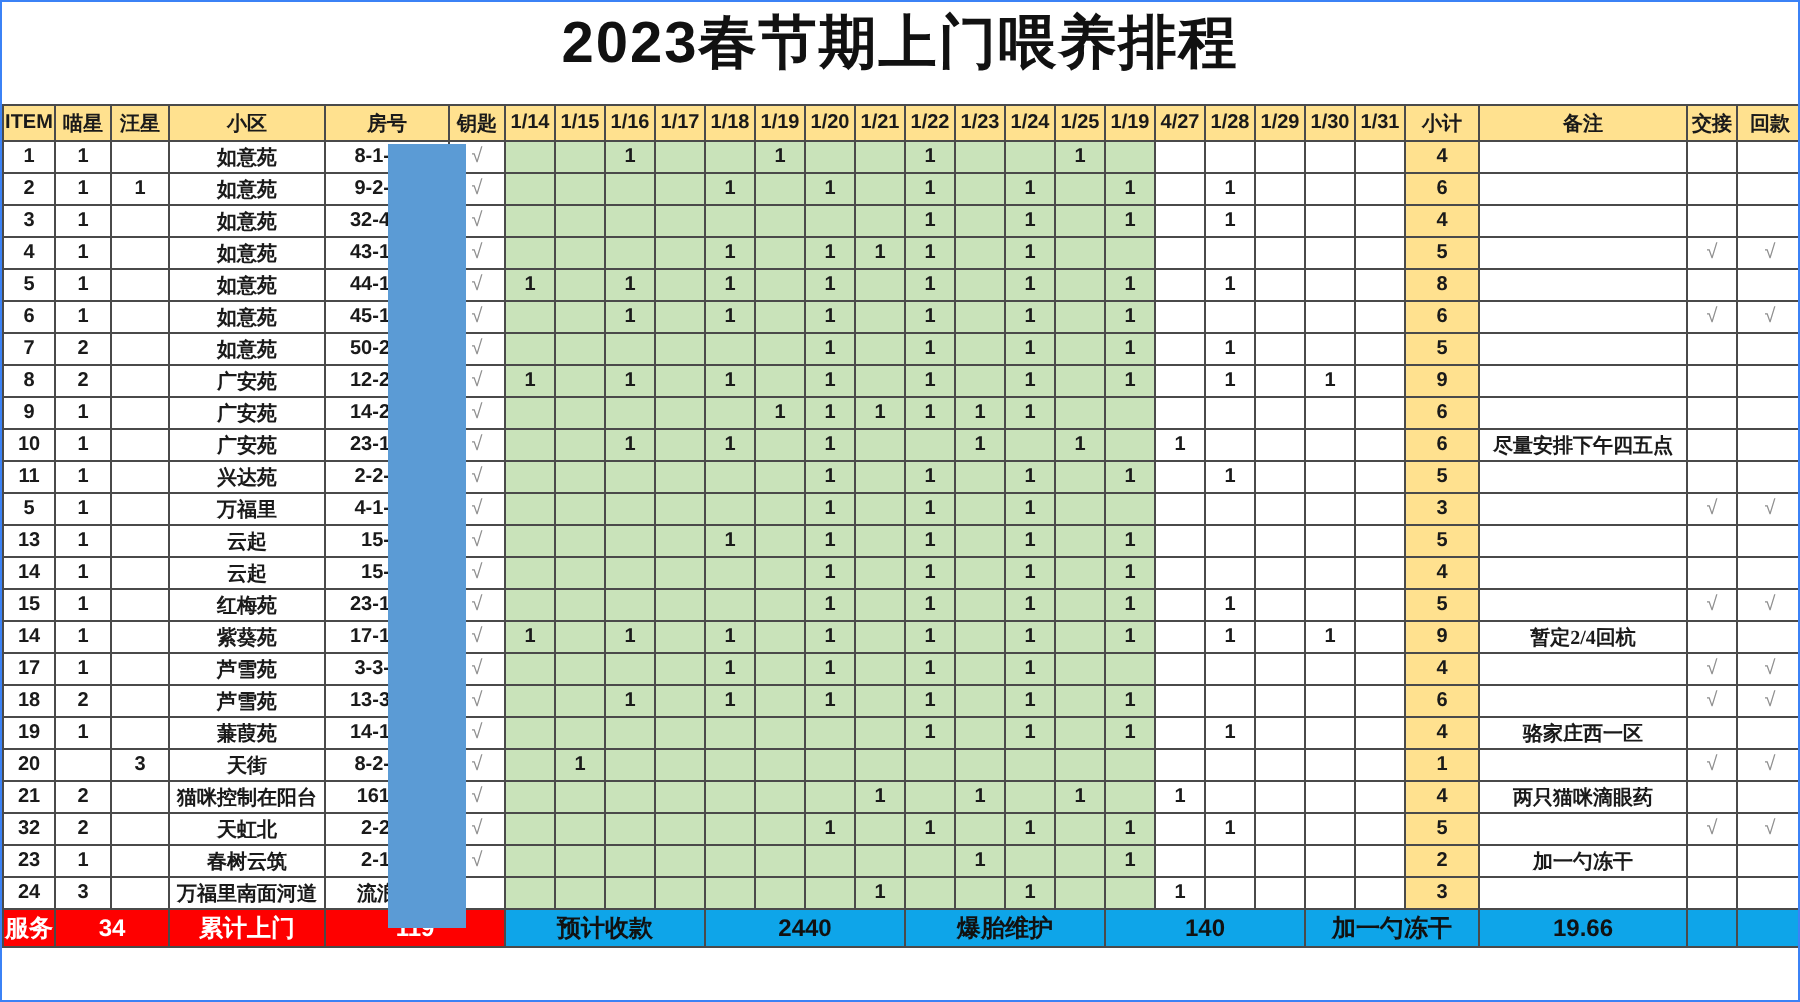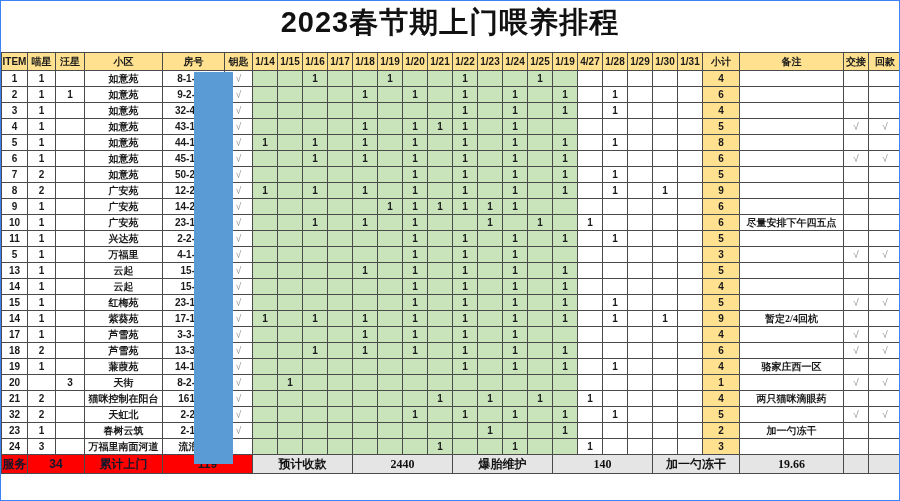--- a/index.html
+++ b/index.html
@@ -20,22 +20,22 @@
     text-align:center;font-size:10px;font-weight:bold;color:#1a1a1a;
   }
   thead th{background:#ffe18f;height:18px;font-size:10px;}
   tbody td{height:16px;}
   td.g{background:#c9e3ba;}
   td.sub{background:#ffe18f;}
   td.chk{color:#8f8f8f;font-weight:normal;font-size:10px;}
   td.room{text-align:right;padding-right:29px;}
   td.note{font-size:10px;font-family:Liberation Serif, serif;}
   tfoot td{height:19px;font-size:12px;}
-  tfoot td.fred{background:#fe0000;color:#0f172a;margin-left:30px;}
-  tfoot td.fwhite{background:#e5e5e5;color:#111;font-family:Liberation Serif, serif;}
+  tfoot td.fred{background:#fe0000;color:#ffffff;margin-left:30px;}
+  tfoot td.fwhite{background:#0ea5e9;color:#111;}
   #redaction{
     position:absolute;left:193px;top:71px;width:39px;height:392px;
     background:#5b9bd5;
   }
 </style>
 </head>
 <body>
 
 <div id="stage">
   <div id="title">2023春节期上门喂养排程</div>

